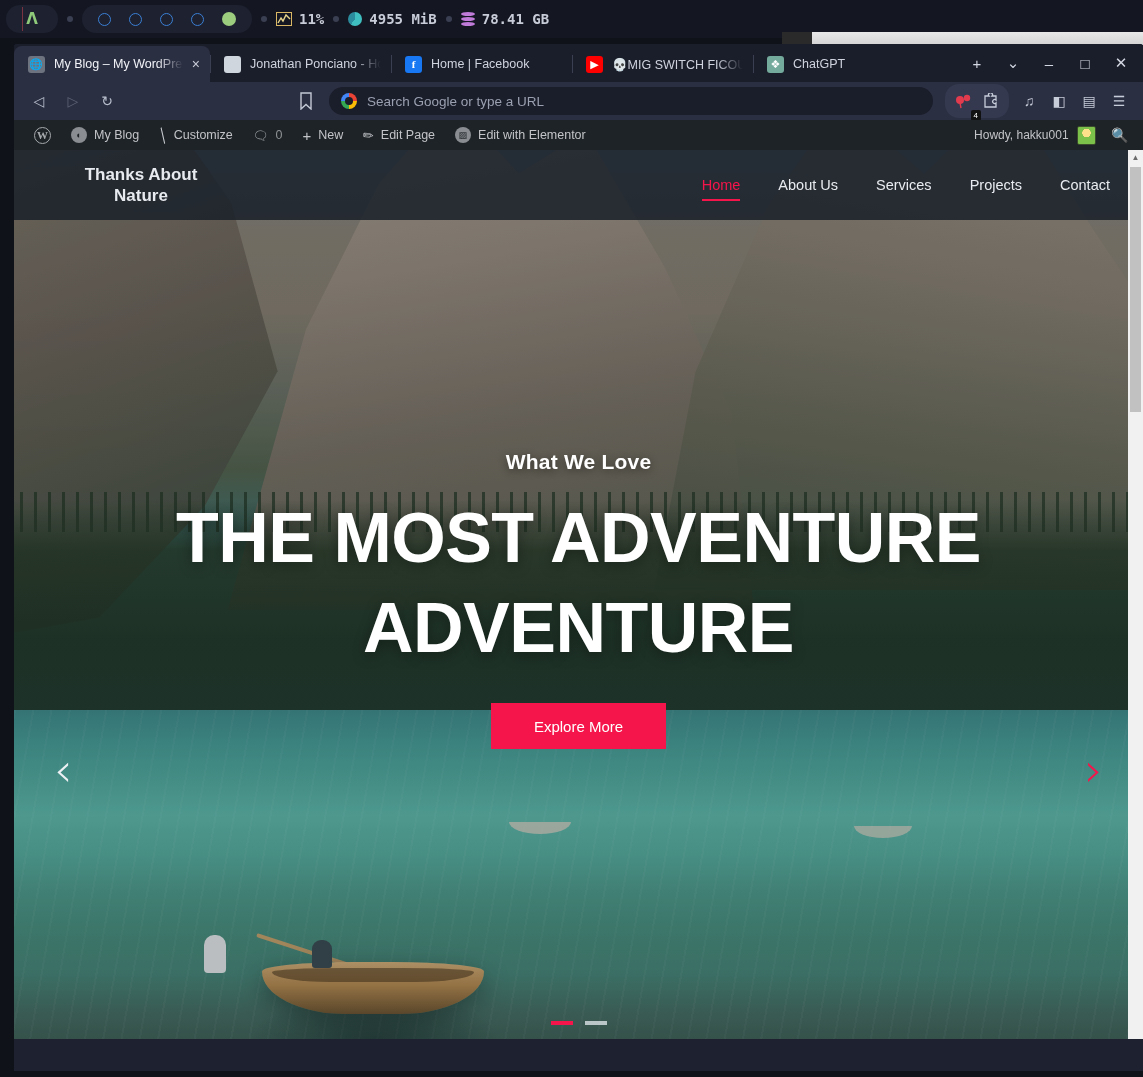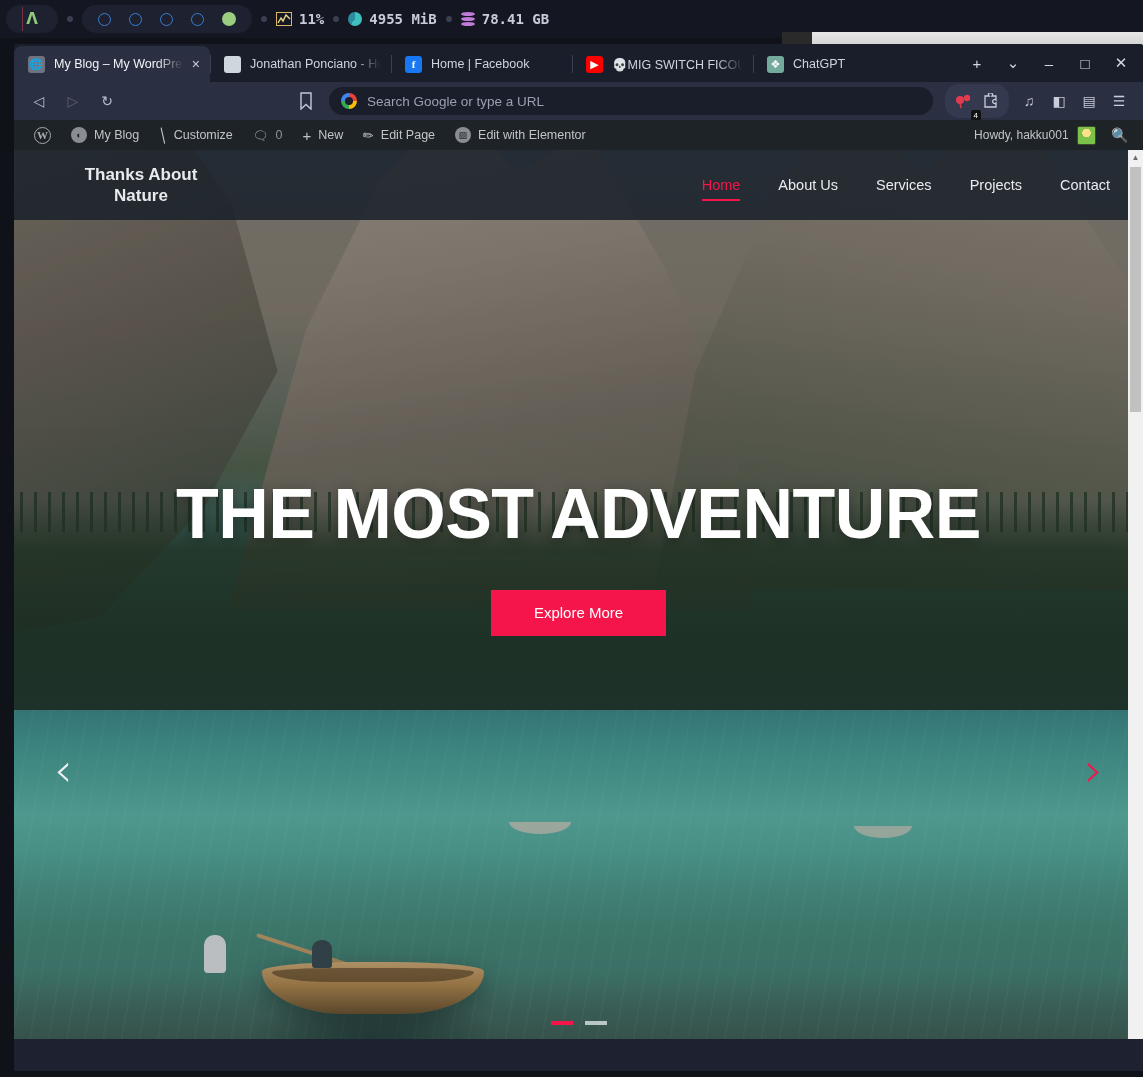--- a/index.html
+++ b/index.html
@@ -438,22 +438,24 @@
         <nav class="mainnav">
           <a href="#" class="current">Home</a>
           <a href="#">About Us</a>
           <a href="#">Services</a>
           <a href="#">Projects</a>
           <a href="#">Contact</a>
         </nav>
       </div>
 
       <div class="hero-content">
+        <div class="eyebrow">What We Love</div>
         <div class="hero-title">
           <div>THE MOST ADVENTURE</div>
+          <div>ADVENTURE</div>
         </div>
         <div class="explore">Explore More</div>
       </div>
 
       <div class="arrow arrow-l">‹</div>
       <div class="arrow arrow-r">›</div>
 
       <div class="slider-dots">
         <div class="sdot active"></div>
         <div class="sdot"></div>

